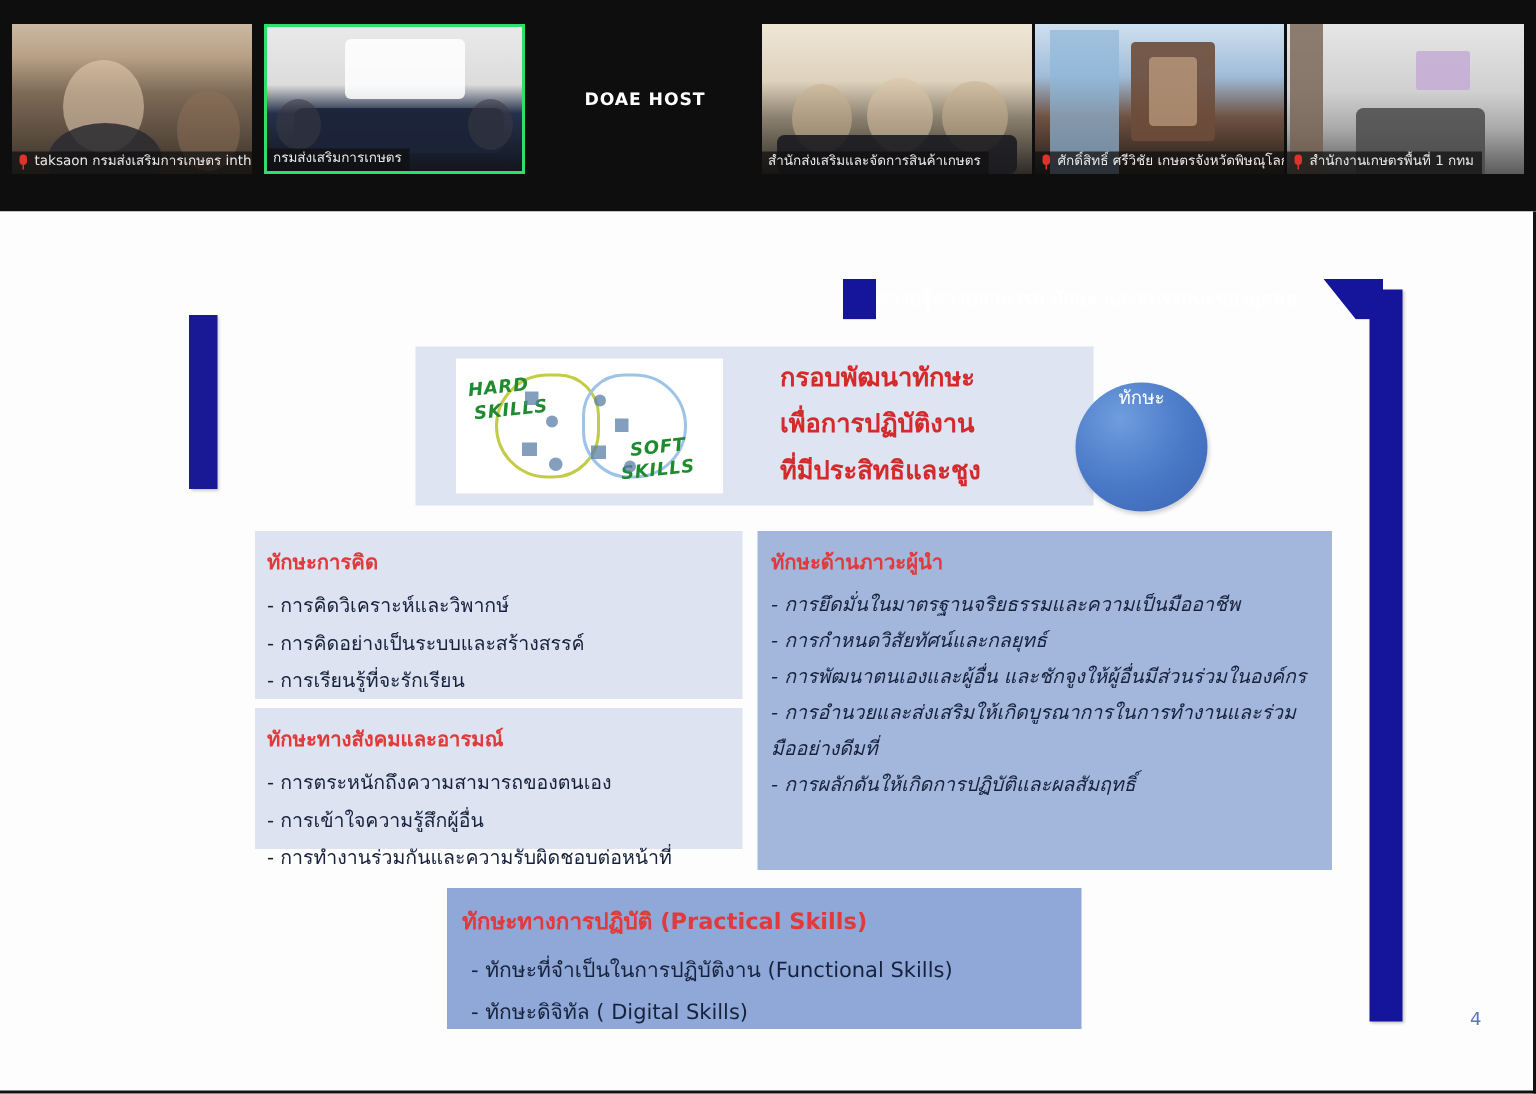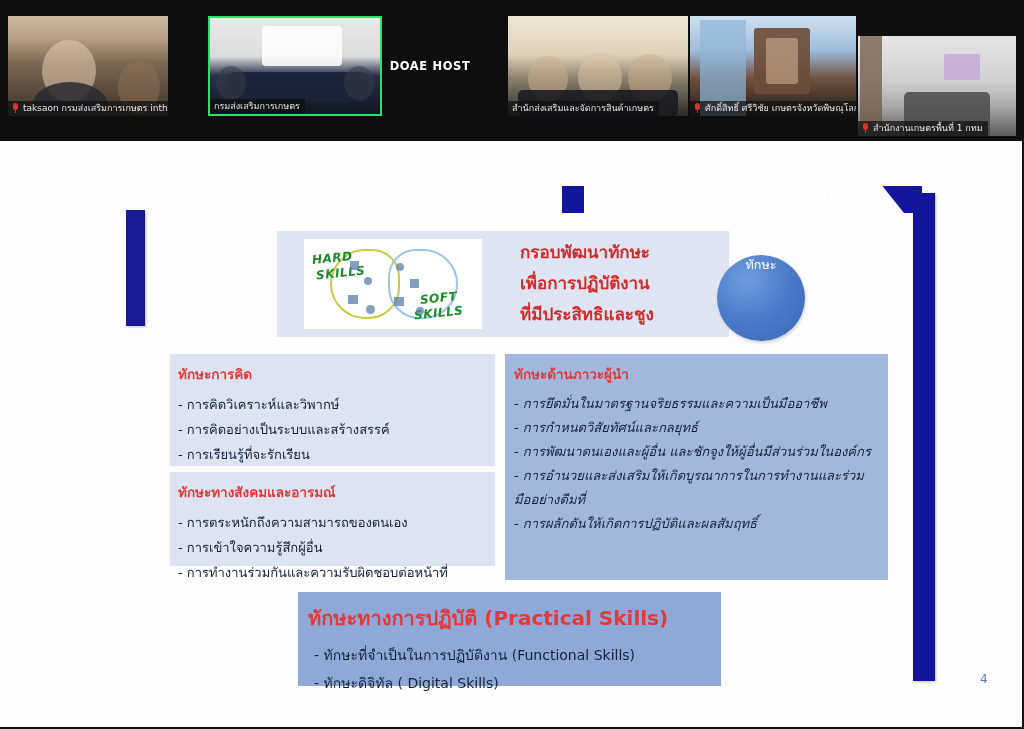--- a/index.html
+++ b/index.html
@@ -36,41 +36,41 @@
     position: relative; flex: 0 0 auto;
   }
   .mic::before {
     content: ""; position: absolute; left: 1px; top: 0;
     width: 5px; height: 7px; border-radius: 2.5px; background: #e0322c;
   }
   .mic::after {
     content: ""; position: absolute; left: 3px; top: 7px;
     width: 1px; height: 3px; background: #e0322c;
   }
-  .tile-active { border: 2px solid #2ee06a; margin-left: 32px; }
+  .tile-active { border: 2px solid #2ee06a; }
 
   .host-label {
     position: absolute; left: 352px; top: 16px;
     width: 156px; height: 100px;
     display: flex; align-items: center; justify-content: center;
     color: #ffffff; font-weight: bold; font-size: 11.5px;
     letter-spacing: 0.6px;
   }
 
   
   .room-a { background:
       linear-gradient(180deg,#cbb9a4 0%,#b8a086 22%,#7d6a56 46%,#3a3129 100%); }
   .room-b { background:
       linear-gradient(180deg,#e9e9e9 0%,#dcdcdc 40%,#25304a 60%,#12161f 100%); }
   .room-c { background:
       linear-gradient(180deg,#efe6d6 0%,#ded2bc 38%,#8d8270 62%,#2d2a25 100%); }
   .room-d { background:
       linear-gradient(180deg,#cfe0ef 0%,#9fbcd8 35%,#6f5243 62%,#221a15 100%); }
   .room-e { background:
-      linear-gradient(180deg,#e6e6e6 0%,#d0d0d0 45%,#a9a9a9 70%,#5b5b5b 100%); margin-top: 20px; }
+      linear-gradient(180deg,#e6e6e6 0%,#d0d0d0 45%,#a9a9a9 70%,#5b5b5b 100%); }
   .blob { position: absolute; border-radius: 50%; opacity: .55; }
 
   
   .slide {
     position: absolute; left: 0; top: 141px;
     width: 1024px; height: 588px;
     background: #fdfdfd;
   }
   .slide-frame-right {
     position: absolute; right: 0; top: 0; bottom: 0;
@@ -171,21 +171,21 @@
   }
   .panel-leader {
     left: 505px; top: 213px; width: 383px; height: 226px;
     background: #a3b7dd; padding: 9px 0 0 9px;
   }
   .panel-leader .panel-item { line-height: 24px; font-style: italic; }
   .panel-practical {
     left: 298px; top: 451px; width: 423px; height: 94px;
     background: #8fa8d8; padding: 10px 0 0 10px;
   }
-  .panel-practical .panel-title { font-size: 20px; }
+  .panel-practical .panel-title { font-size: 15px; }
   .panel-practical .panel-item {
     font-size: 14px; line-height: 28px; padding-left: 6px;
   }
 
   .page-number {
     position: absolute; left: 980px; top: 531px;
     color: #5b77b8; font-size: 12px;
   }
 </style>
 </head>

